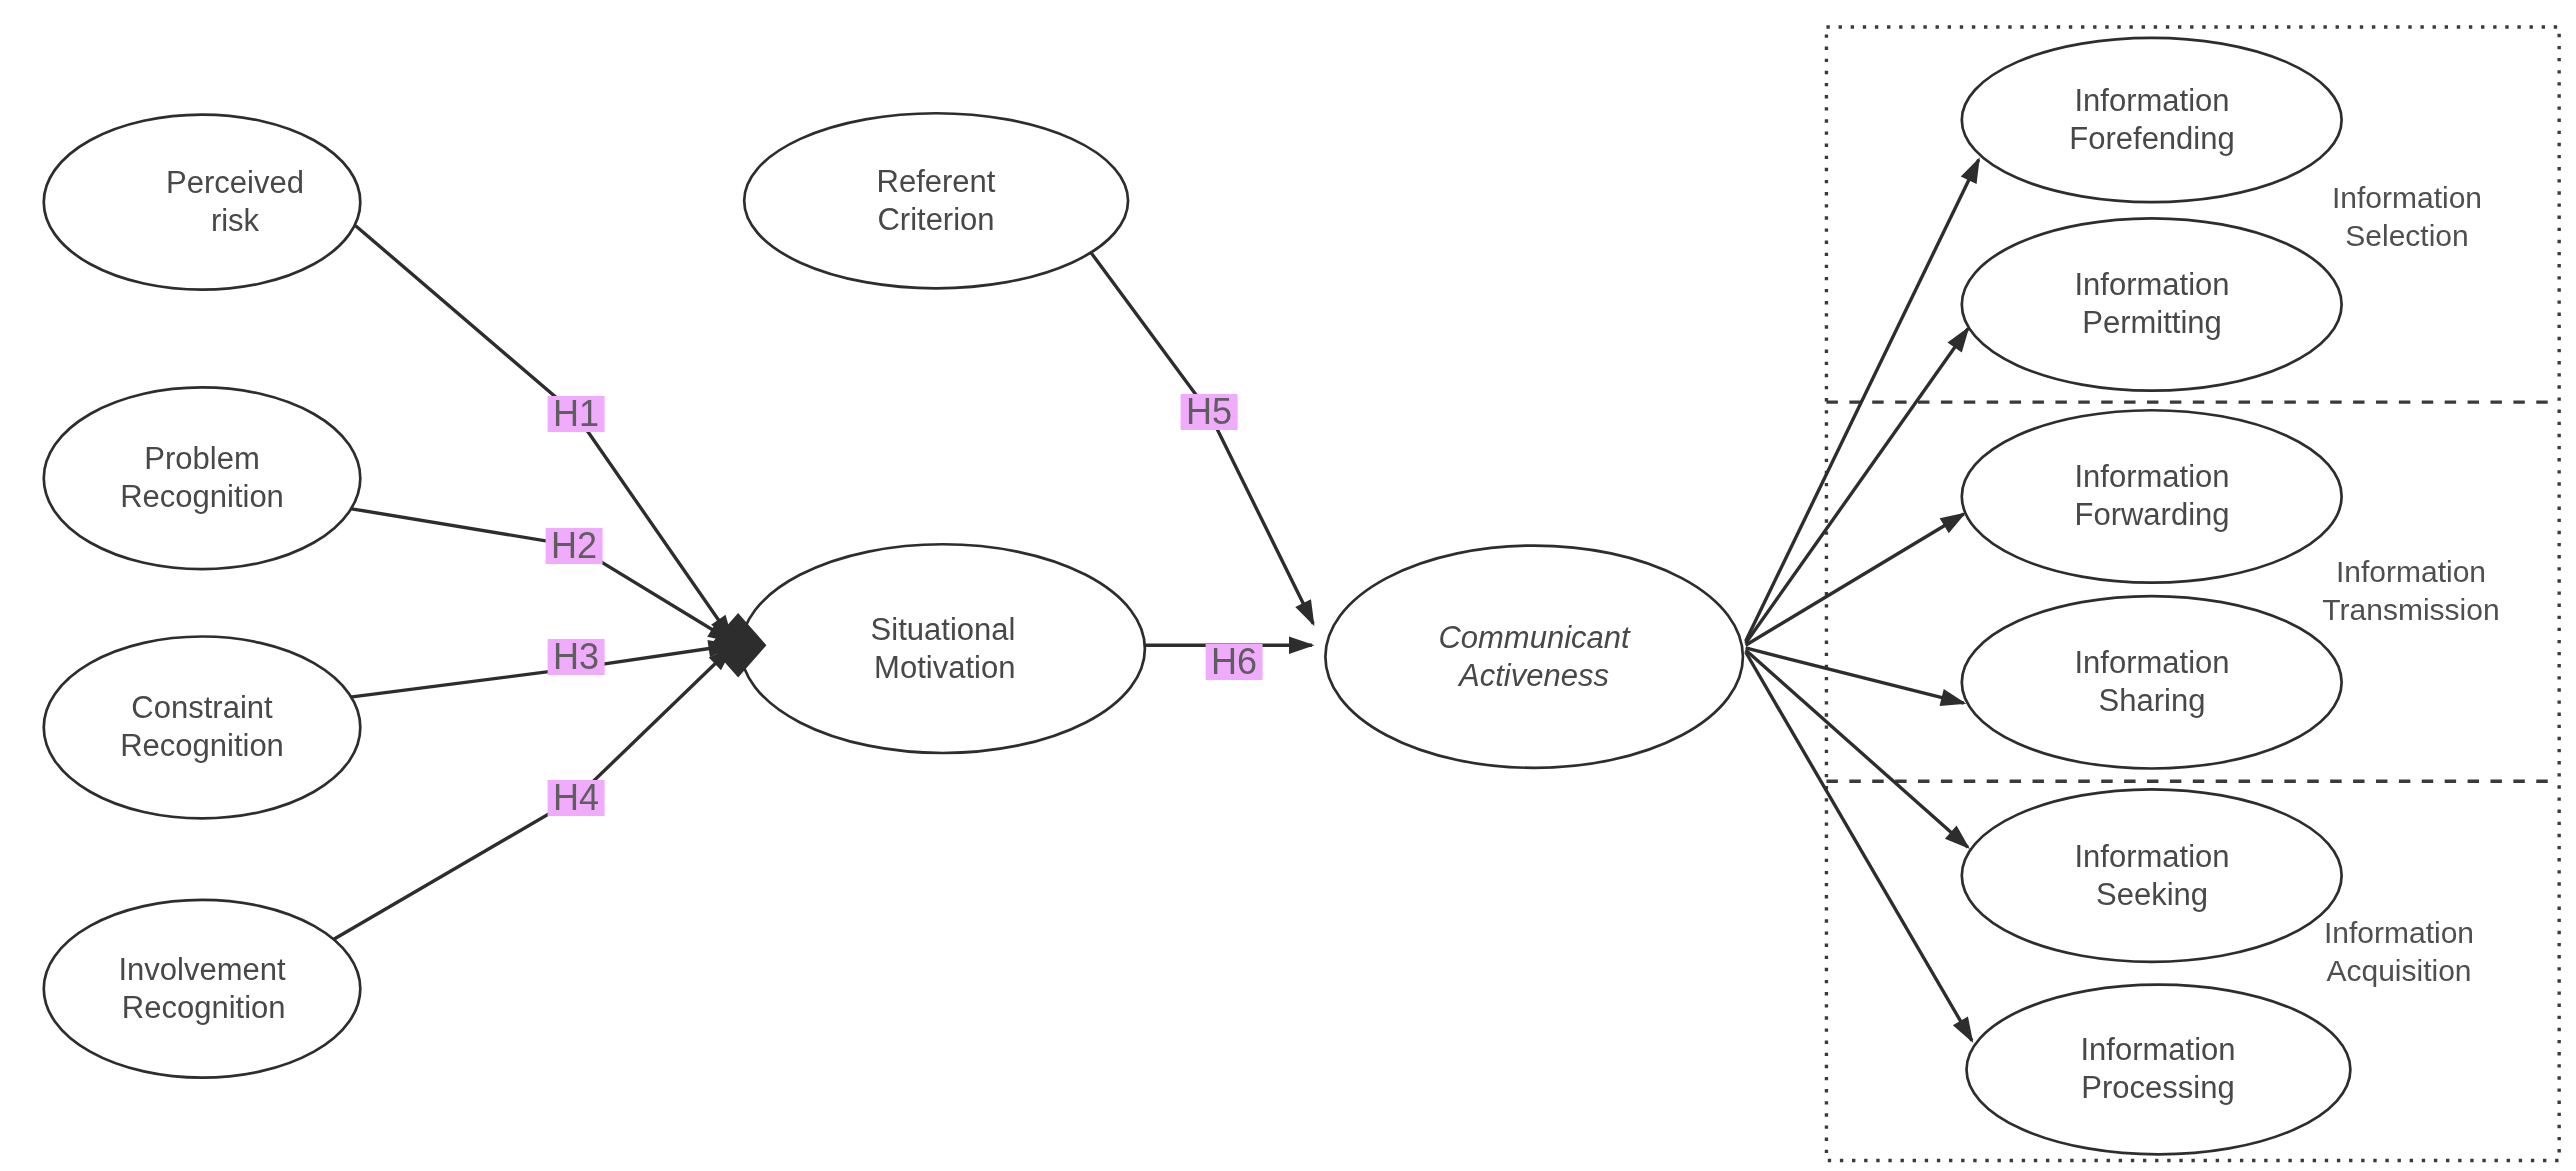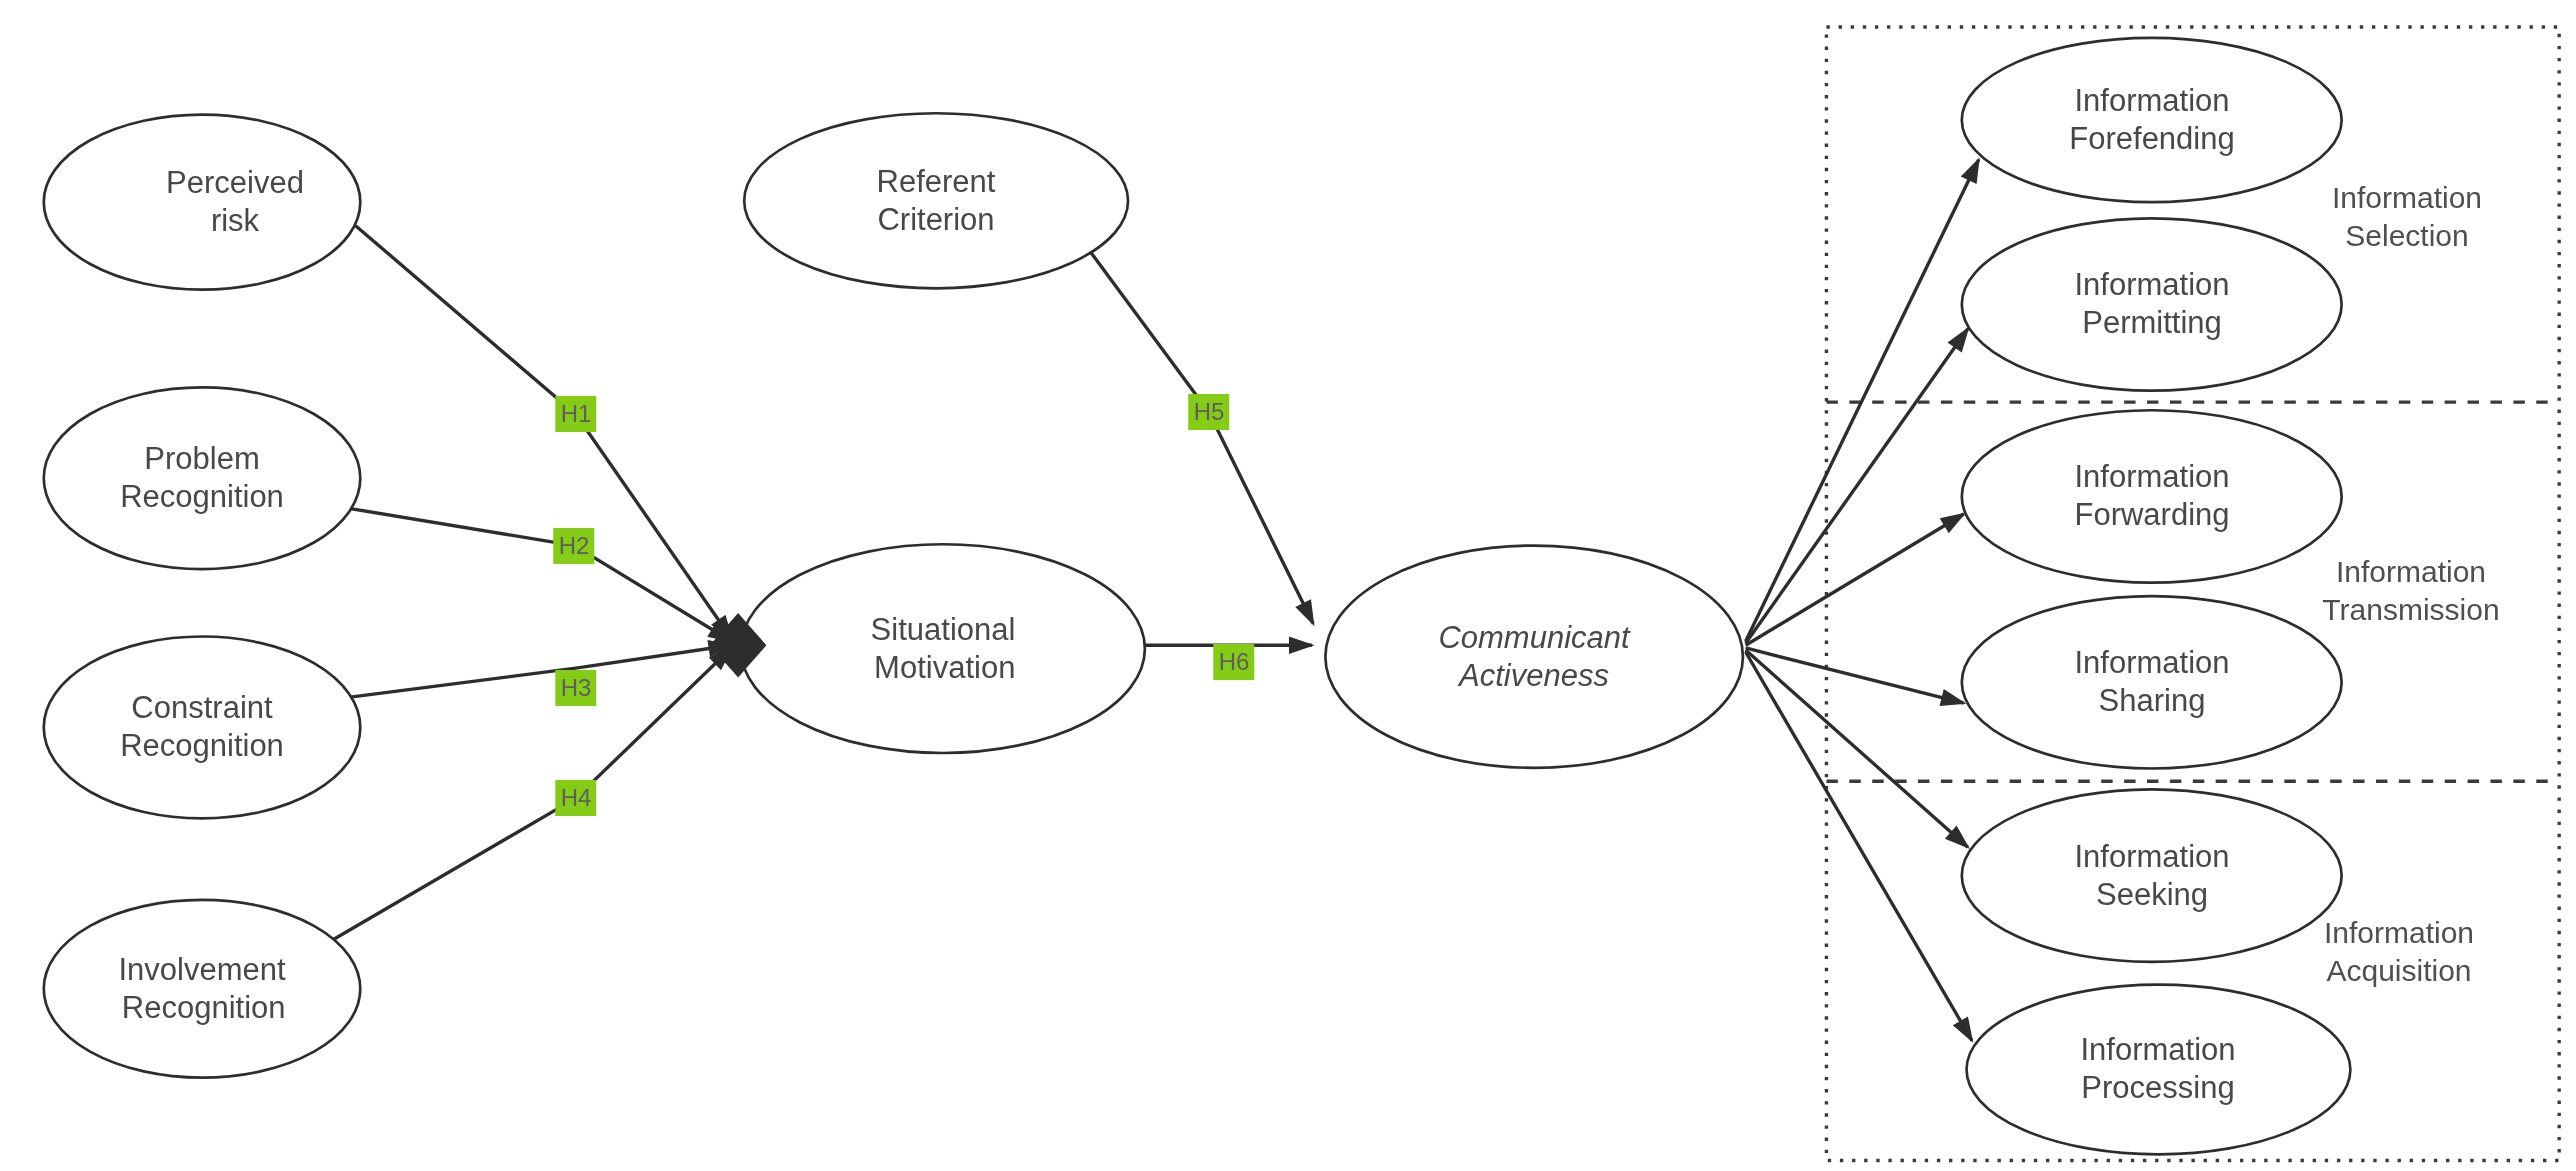--- a/index.html
+++ b/index.html
@@ -27,24 +27,24 @@
     text-align: center;
     color: #484848;
     font-size: 31px;
     line-height: 38px;
     white-space: nowrap;
   }
   .lbl span { display: block; }
   .hyp {
     position: absolute;
     transform: translate(-50%, -50%);
-    font-size: 24px;
+    font-size: 36px;
     line-height: 36px;
     color: #5e5e5e;
-    background: #84cc16;
+    background: #f0abfc;
     padding: 0 5.4px;
     white-space: nowrap;
   }
   .grp {
     position: absolute;
     transform: translate(-50%, -50%);
     text-align: center;
     color: #4f4f4f;
     font-size: 30px;
     line-height: 38px;
@@ -153,21 +153,21 @@
     <span>Information</span>
     <span>Seeking</span>
   </div>
   <div class="lbl" style="left:2158px; top:1069px;">
     <span>Information</span>
     <span>Processing</span>
   </div>
 
   <div class="hyp" style="left:576px; top:414px;">H1</div>
   <div class="hyp" style="left:574px; top:546px;">H2</div>
-  <div class="hyp" style="left:576px; top:688px;">H3</div>
+  <div class="hyp" style="left:576px; top:657px;">H3</div>
   <div class="hyp" style="left:576px; top:798px;">H4</div>
   <div class="hyp" style="left:1209px; top:412px;">H5</div>
   <div class="hyp" style="left:1234px; top:634px;margin-top:28px;">H6</div>
 
   <div class="grp" style="left:2407px; top:217px;">
     <span>Information</span>
     <span>Selection</span>
   </div>
   <div class="grp" style="left:2411px; top:591px;">
     <span>Information</span>

